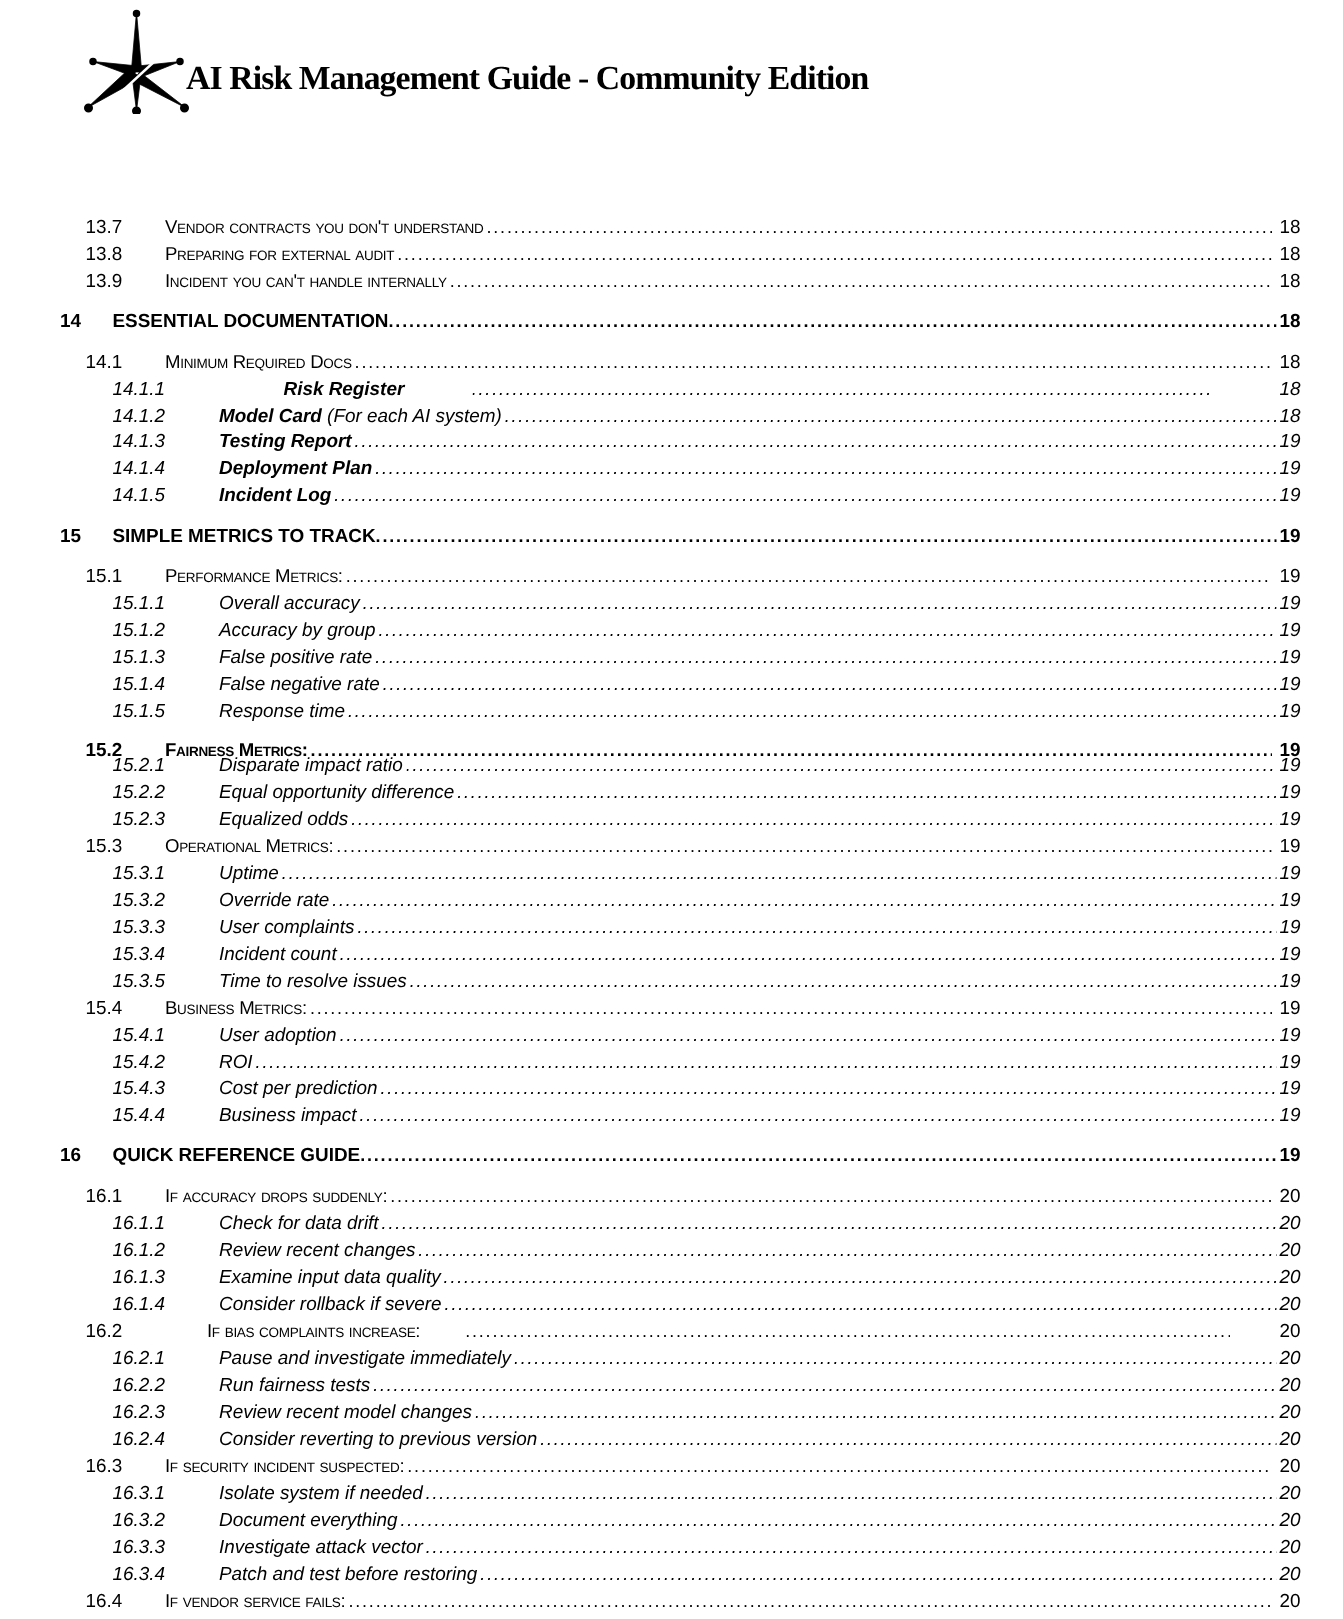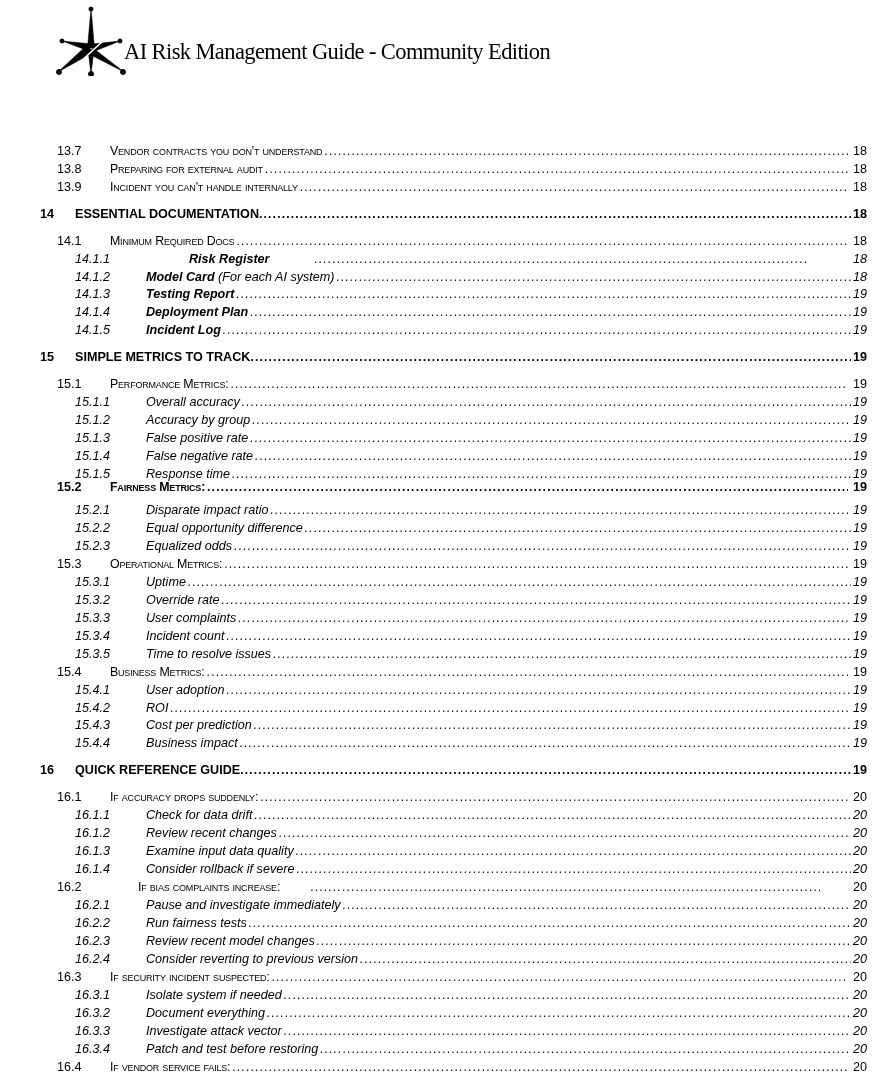--- a/index.html
+++ b/index.html
@@ -1,19 +1,19 @@
 <!DOCTYPE html>
 <html><head>
 <meta charset="utf-8">
 <style>
   html, body { margin:0; padding:0; background:#ffffff; }
   body { width:895px; height:1079px; position:relative; overflow:hidden; color:#000; font-family:"Liberation Sans", sans-serif; }
   .header { position:absolute; left:56px; top:6px; height:70px; width:600px; }
   .logo { position:absolute; left:0; top:0; width:70px; height:70px; }
-  .title { position:absolute; left:68px; top:33px; font-family:"Liberation Serif", serif; font-weight:normal; font-size:22.5px; letter-spacing:-0.6px; white-space:nowrap; }
+  .title { position:absolute; left:68px; top:33px; font-family:"Liberation Serif", serif; font-weight:bold; font-size:22.5px; letter-spacing:-0.6px; white-space:nowrap; }
   .toc { position:absolute; left:0; top:110px; width:895px; }
   .row { position:absolute; height:18px; display:flex; align-items:baseline; font-size:12.6px; white-space:nowrap; }
   .row .num { display:inline-block; flex:none; }
   .row .label { flex:none; }
   .row .dots { flex:1 1 auto; overflow:hidden; margin:0 2px; letter-spacing:1.2px; color:#000; }
   .row .dots::after { content:"................................................................................................................................................................................................................................................................................................"; font-size:12px; }
   .row .page { flex:none; text-align:right;margin-top:34px; }
   .lvl1 { left:40px; right:28px; font-weight:bold; font-size:12.6px; }
   .lvl1 .num { width:35px; }
   .lvl1 .dots { margin-left:0; }
@@ -151,21 +151,21 @@
       <span class="label">False negative rate</span>
       <span class="dots"></span>
       <span class="page">19</span>
     </a>
     <a class="row lvl3" style="top: 323px; text-decoration: none; color: rgb(0, 0, 0);">
       <span class="num">15.1.5</span>
       <span class="label">Response time</span>
       <span class="dots"></span>
       <span class="page">19</span>
     </a>
-    <a class="row lvl2" style="top: 336px; text-decoration: none; color: rgb(0, 0, 0); font-weight: bold;">
+    <a class="row lvl2" style="top: 349px; text-decoration: none; color: rgb(0, 0, 0); font-weight: bold;">
       <span class="num">15.2</span>
       <span class="label">Fairness Metrics:</span>
       <span class="dots"></span>
       <span class="page">19</span>
     </a>
     <a class="row lvl3" style="top: 359px; text-decoration: none; color: rgb(0, 0, 0);">
       <span class="num">15.2.1</span>
       <span class="label">Disparate impact ratio</span>
       <span class="dots"></span>
       <span class="page">19</span>

